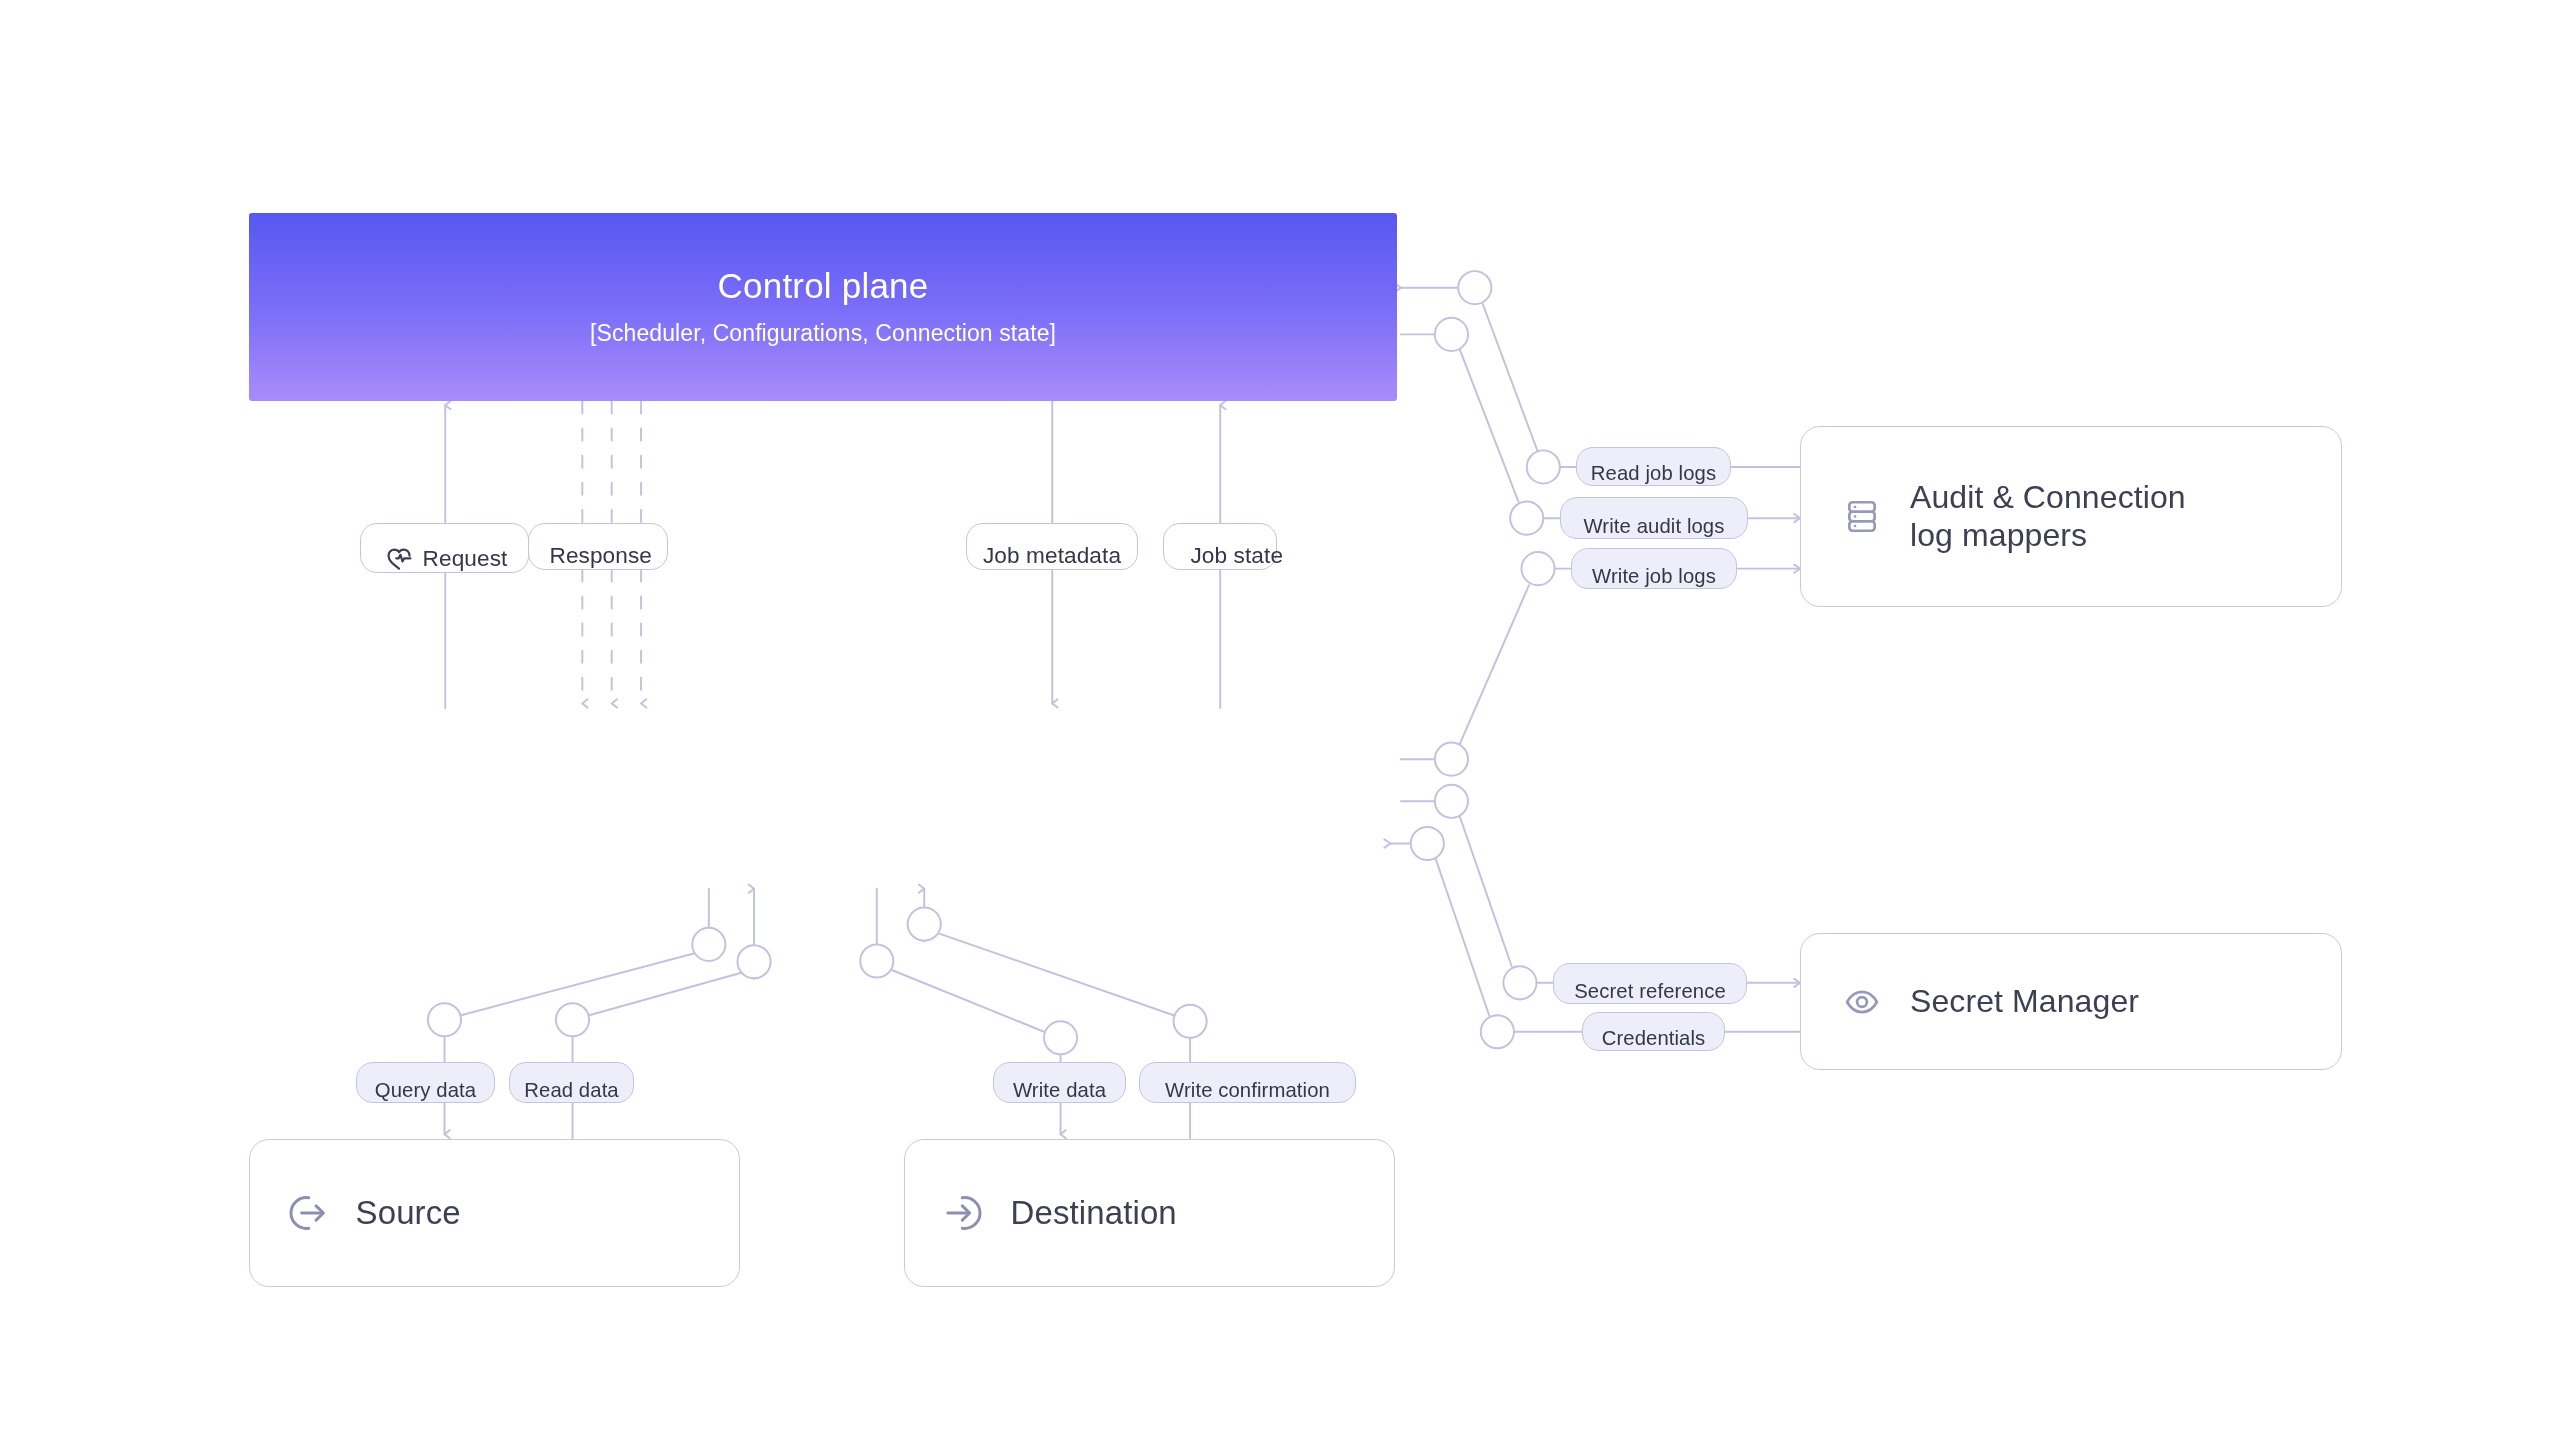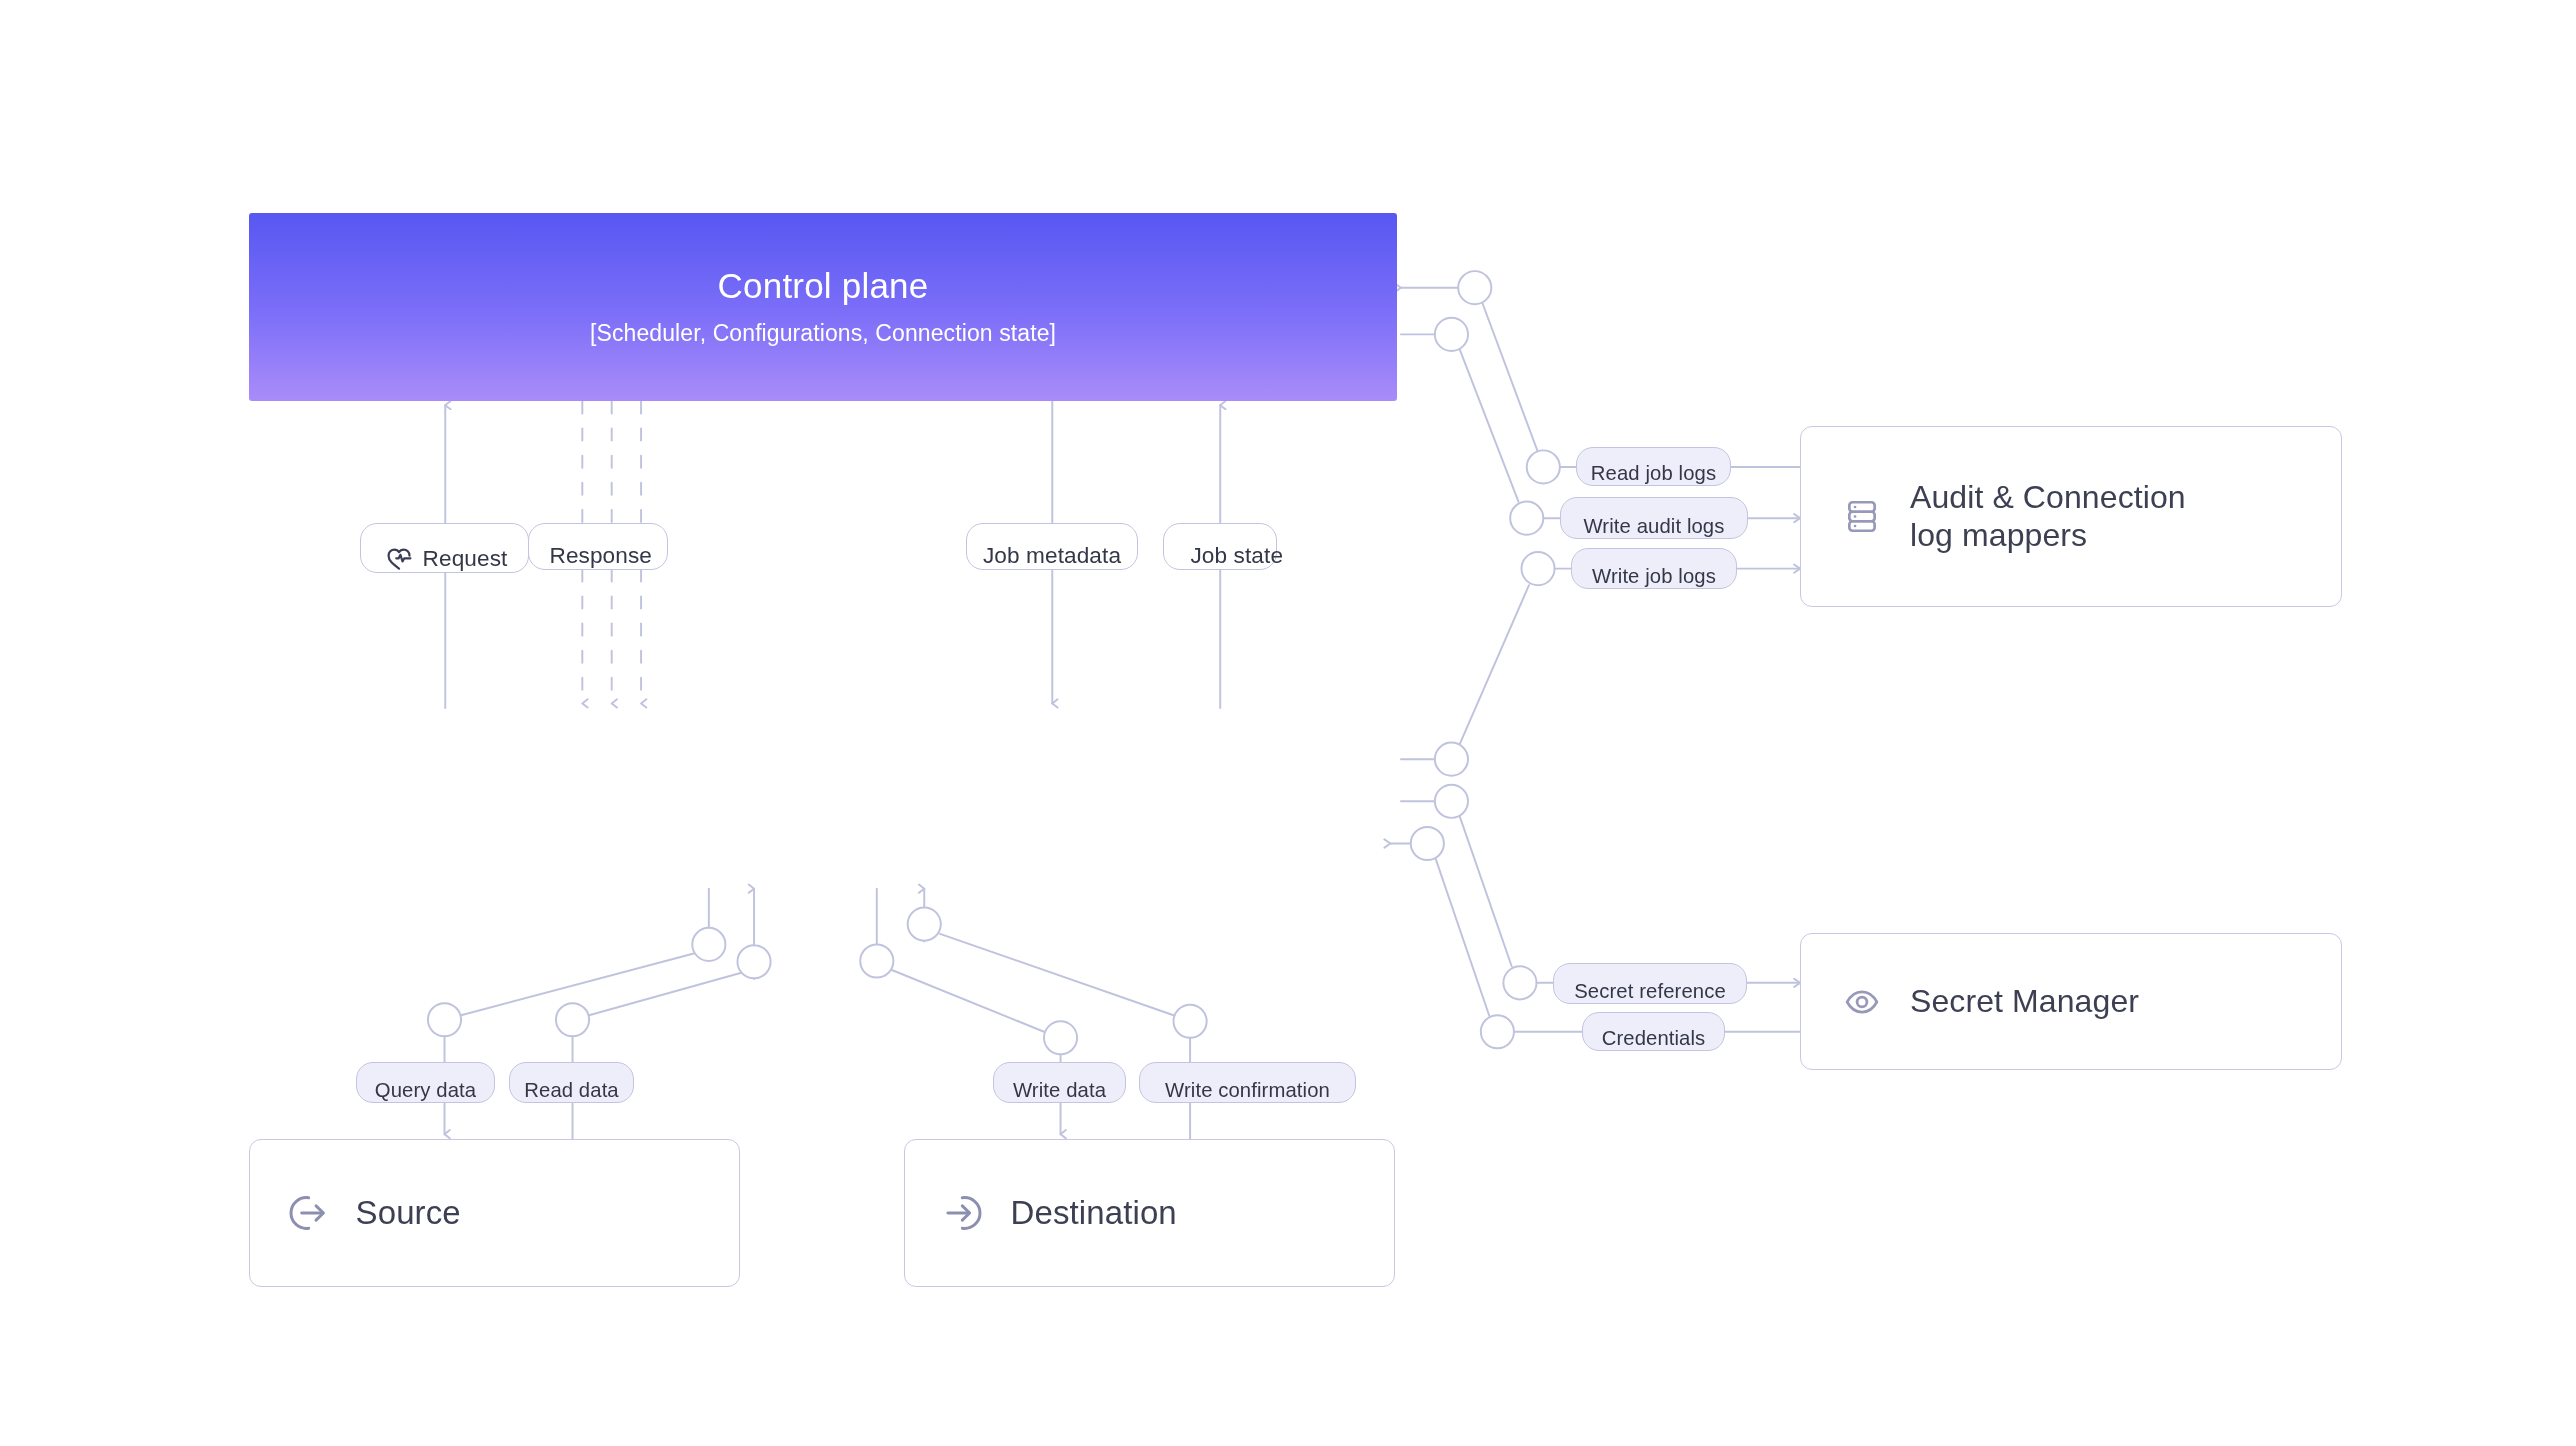--- a/index.html
+++ b/index.html
@@ -81,21 +81,21 @@
     color: #3D4052;
     margin-top: 13.6px;
   }
 
   
   .card {
     position: absolute;
     box-sizing: border-box;
     background: #ffffff;
     border: 1.5px solid #C7C9E2;
-    border-radius: 12px;
+    border-radius: 20px;
     display: flex;
     flex-direction: row;
     align-items: center;
     padding-left: 41px;
     gap: 29px;
   }
   .card .card-label {
     font-size: 32px;
     font-weight: 400;
     color: #3D4052;

